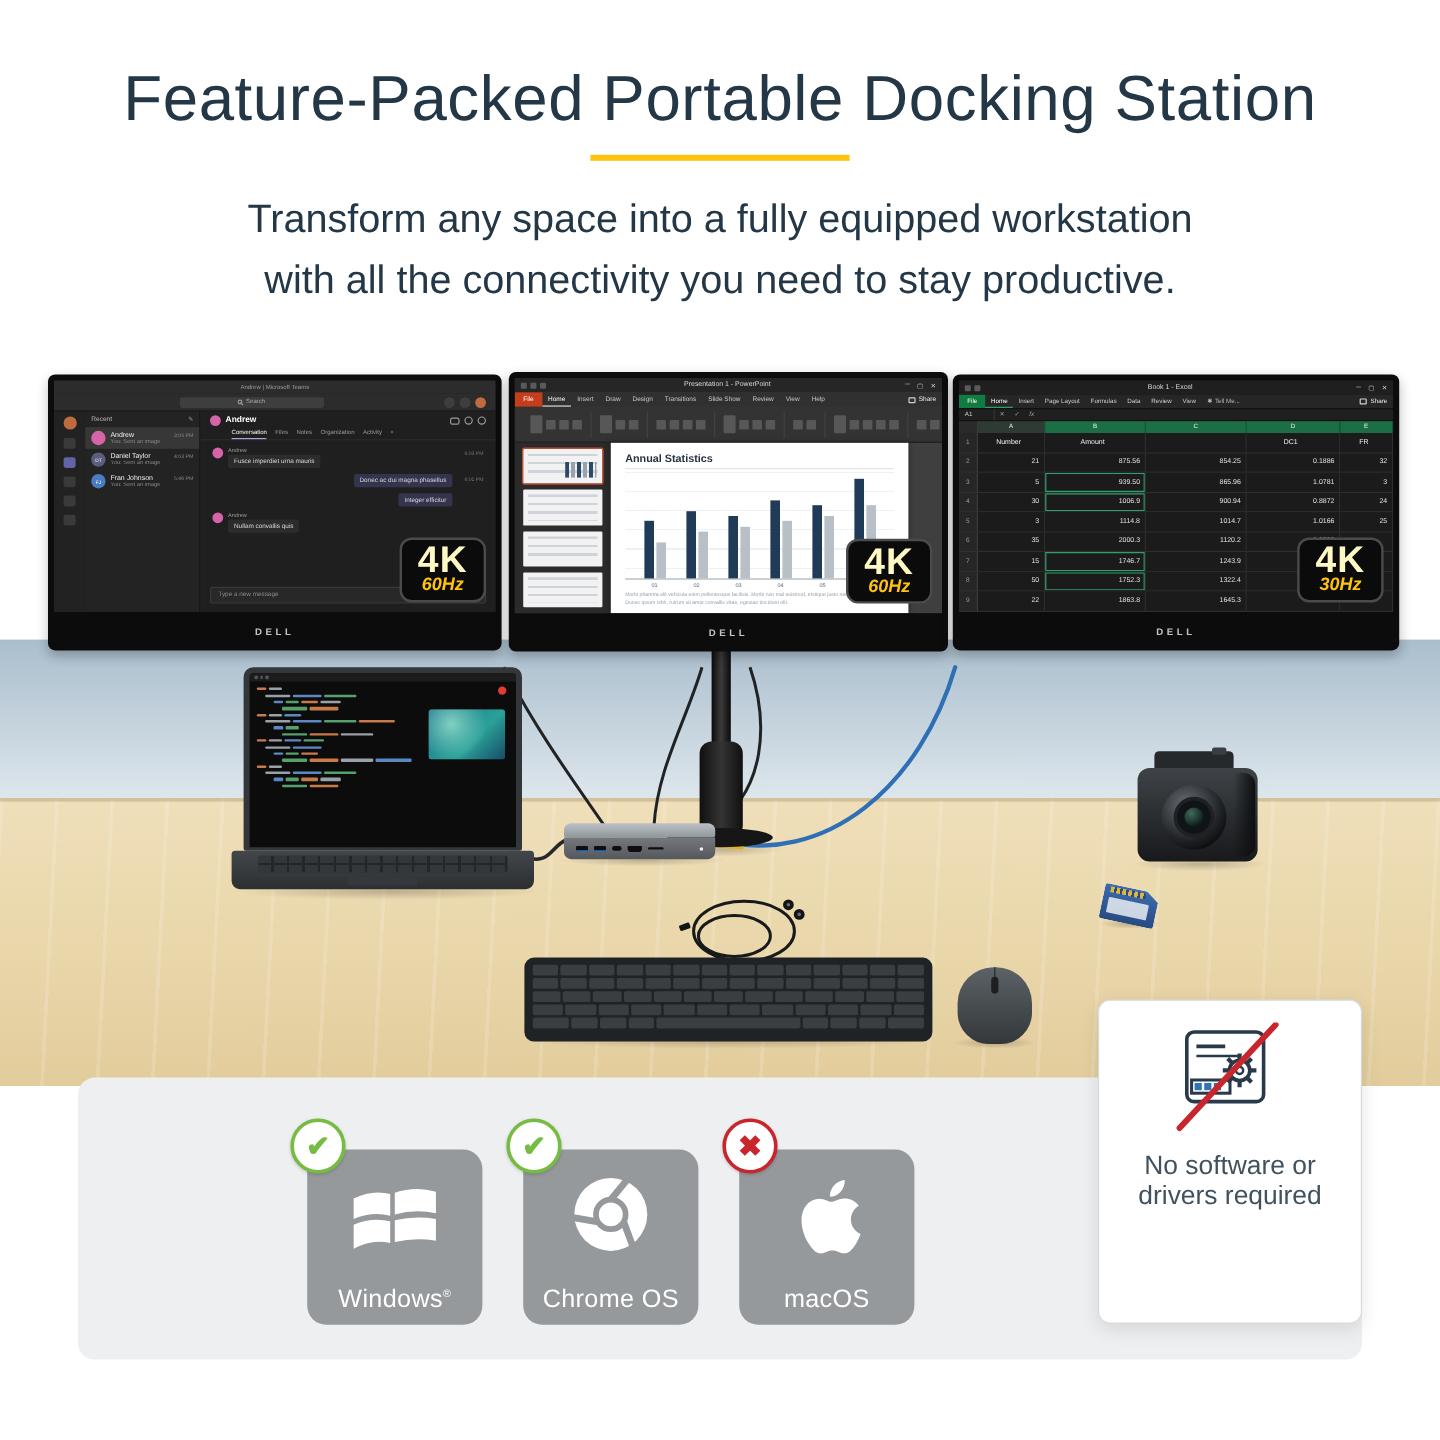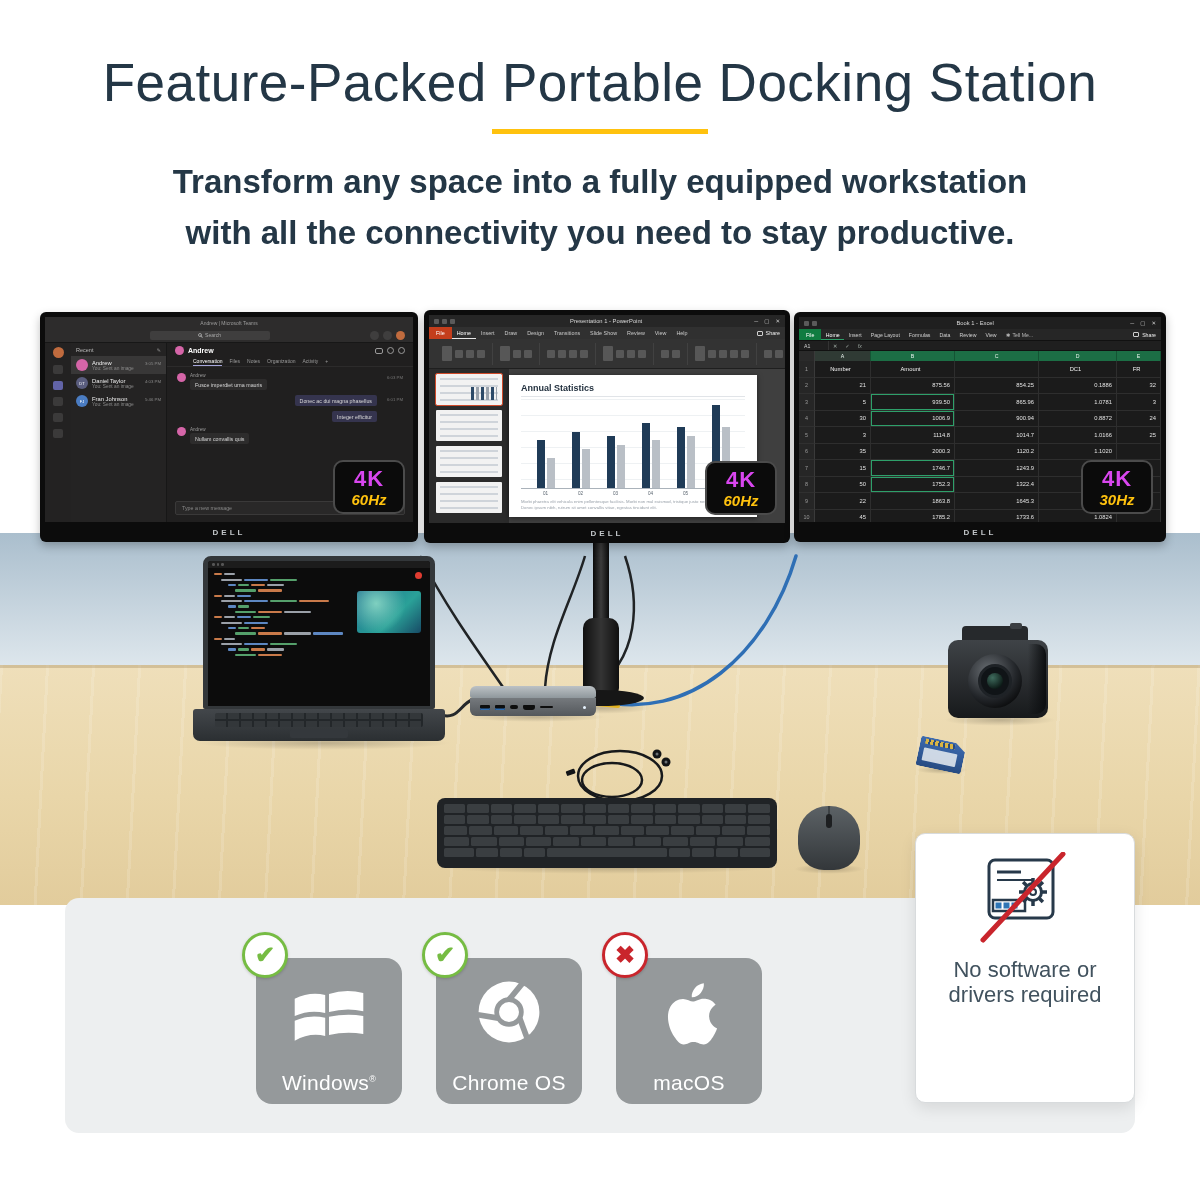--- a/index.html
+++ b/index.html
@@ -3,40 +3,40 @@
 <meta charset="utf-8">
 <style>
   *{box-sizing:border-box;margin:0;padding:0}
   body{margin:0;background:#fff;font-family:"Liberation Sans",sans-serif}
   #canvas{position:relative;width:1200px;height:1200px;background:#fff;overflow:hidden;font-family:"Liberation Sans",sans-serif}
 
   
   .hdr{position:relative;z-index:1;text-align:center}
   .hdr h1{margin-top:52px;font-size:53px;font-weight:400;color:#243746;letter-spacing:.5px}
   .title-underline{width:216px;height:5px;background:#ffc20e;margin:16px auto 0}
-  .subtitle{margin-top:22px;font-size:33px;line-height:51px;color:#243746;font-weight:700}
+  .subtitle{margin-top:22px;font-size:33px;line-height:51px;color:#243746;font-weight:400}
 
   
   .wall{position:absolute;left:0;top:533px;width:1200px;height:132px;background:linear-gradient(180deg,#aabecd,#dde6ec)}
   .desk{position:absolute;left:0;top:665px;width:1200px;height:240px;
     background:linear-gradient(180deg,#efdfba 0%,#e9d6a9 55%,#e2cc9c 100%);}
   .desk::after{content:"";position:absolute;inset:0;background:repeating-linear-gradient(93deg,rgba(255,255,255,.14) 0 3px,rgba(255,255,255,0) 3px 46px)}
   .desk-edge{position:absolute;left:0;top:665px;width:1200px;height:3px;background:rgba(160,135,90,.35)}
   .bottom-panel{position:absolute;left:65px;top:898px;width:1070px;height:235px;background:#edeff0;border-radius:14px}
 
   .obj-shadow{position:absolute;background:radial-gradient(ellipse at center,rgba(0,0,0,.20),rgba(0,0,0,0) 70%);border-radius:50%;z-index:2}
   .cables{position:absolute;left:0;top:0;width:1200px;height:1200px;z-index:2;pointer-events:none}
 
   
   .monitor{position:absolute;background:#0c0c0c;border-radius:6px;display:flex;flex-direction:column;padding:5px 5px 0 5px;z-index:5;box-shadow:0 4px 10px rgba(0,0,0,.25)}
   .screen{flex:1;position:relative;overflow:hidden;display:flex;flex-direction:column}
-  .bezel{height:20px;display:flex;align-items:center;justify-content:center}
+  .bezel{height:32px;display:flex;align-items:center;justify-content:center}
   .dell{color:#c2c6c9;font-size:8px;letter-spacing:3px;font-weight:bold}
   .badge4k{position:absolute;right:8px;bottom:8px;width:72px;height:54px;background:#0b0b0b;border:2px solid #4b4b4b;border-radius:10px;display:flex;flex-direction:column;align-items:center;justify-content:center;z-index:9}
-  .badge4k .res{font-size:22px;font-weight:bold;color:#d946ef;line-height:25px;letter-spacing:1px}
+  .badge4k .res{font-size:31px;font-weight:bold;color:#fef9c3;line-height:25px;letter-spacing:1px}
   .badge4k .rate{font-size:15px;font-weight:bold;font-style:italic;color:#ffc20e;line-height:17px}
 
   
   .teams{background:#1f1e1e}
   .t-titlebar{height:11px;background:#2d2c2c;display:flex;align-items:center;justify-content:center;font-size:5px;color:#9c9c9c;flex:none}
   .t-appbar{height:15px;background:#2d2c2c;border-bottom:1px solid #171717;display:flex;align-items:center;padding:0 8px;flex:none}
   .t-search{width:120px;height:9px;background:#3f3e3e;border-radius:2px;margin:0 auto;font-size:5px;color:#aaa;display:flex;align-items:center;justify-content:center;gap:3px}
   .t-search-ic{width:4px;height:4px;border:1px solid #9a9a9a;border-radius:50%;position:relative;display:inline-block}
   .t-search-ic::after{content:"";position:absolute;width:3px;height:1px;background:#9a9a9a;transform:rotate(45deg);right:-2px;bottom:-1px}
   .t-appicon{width:9px;height:9px;border-radius:50%;background:#3f3e3e;margin-left:4px}

